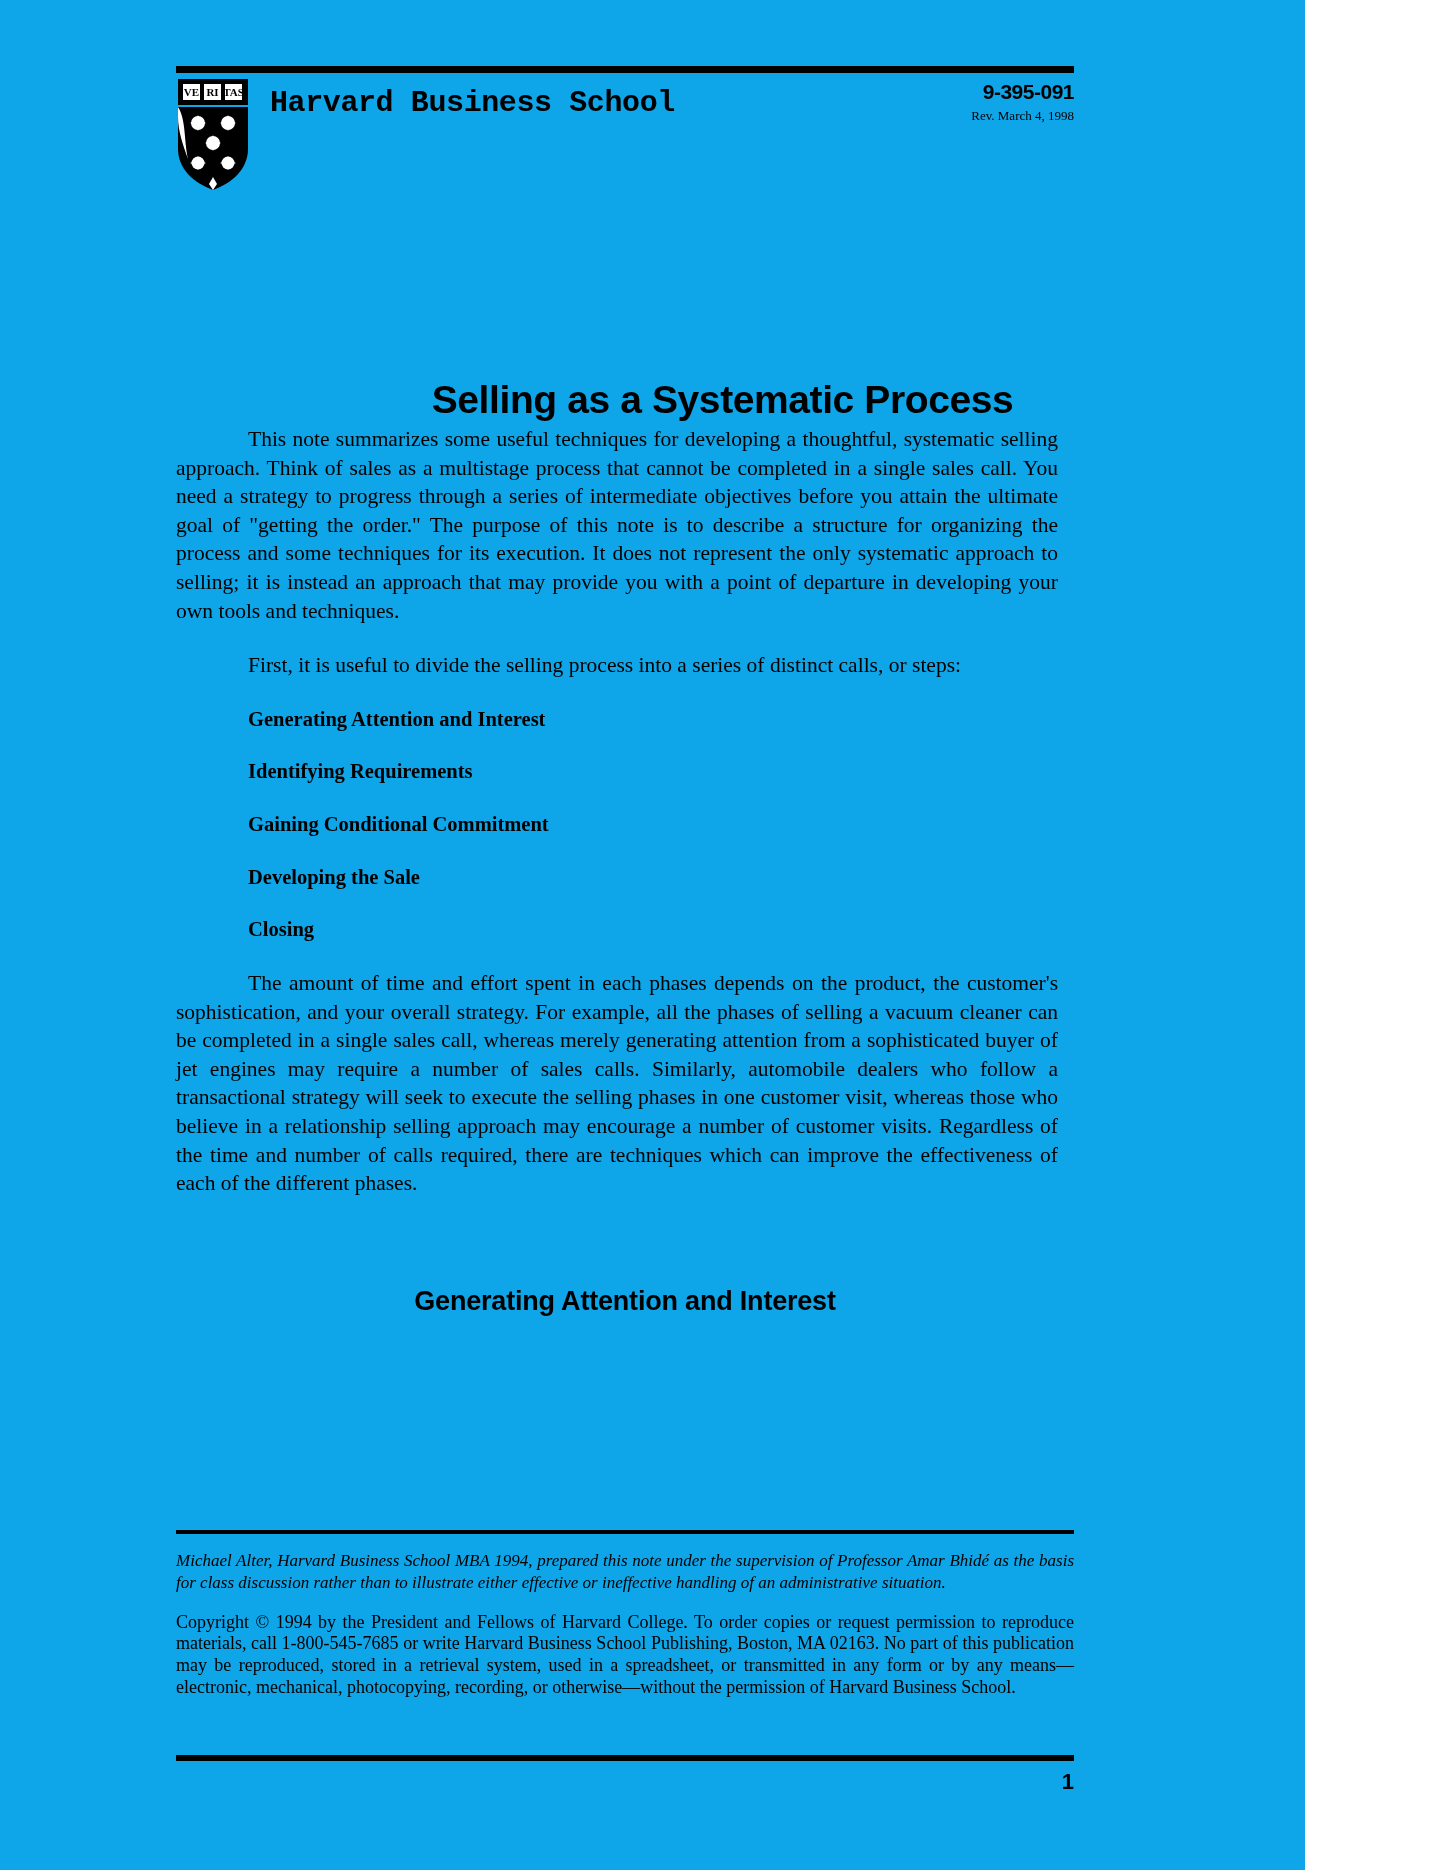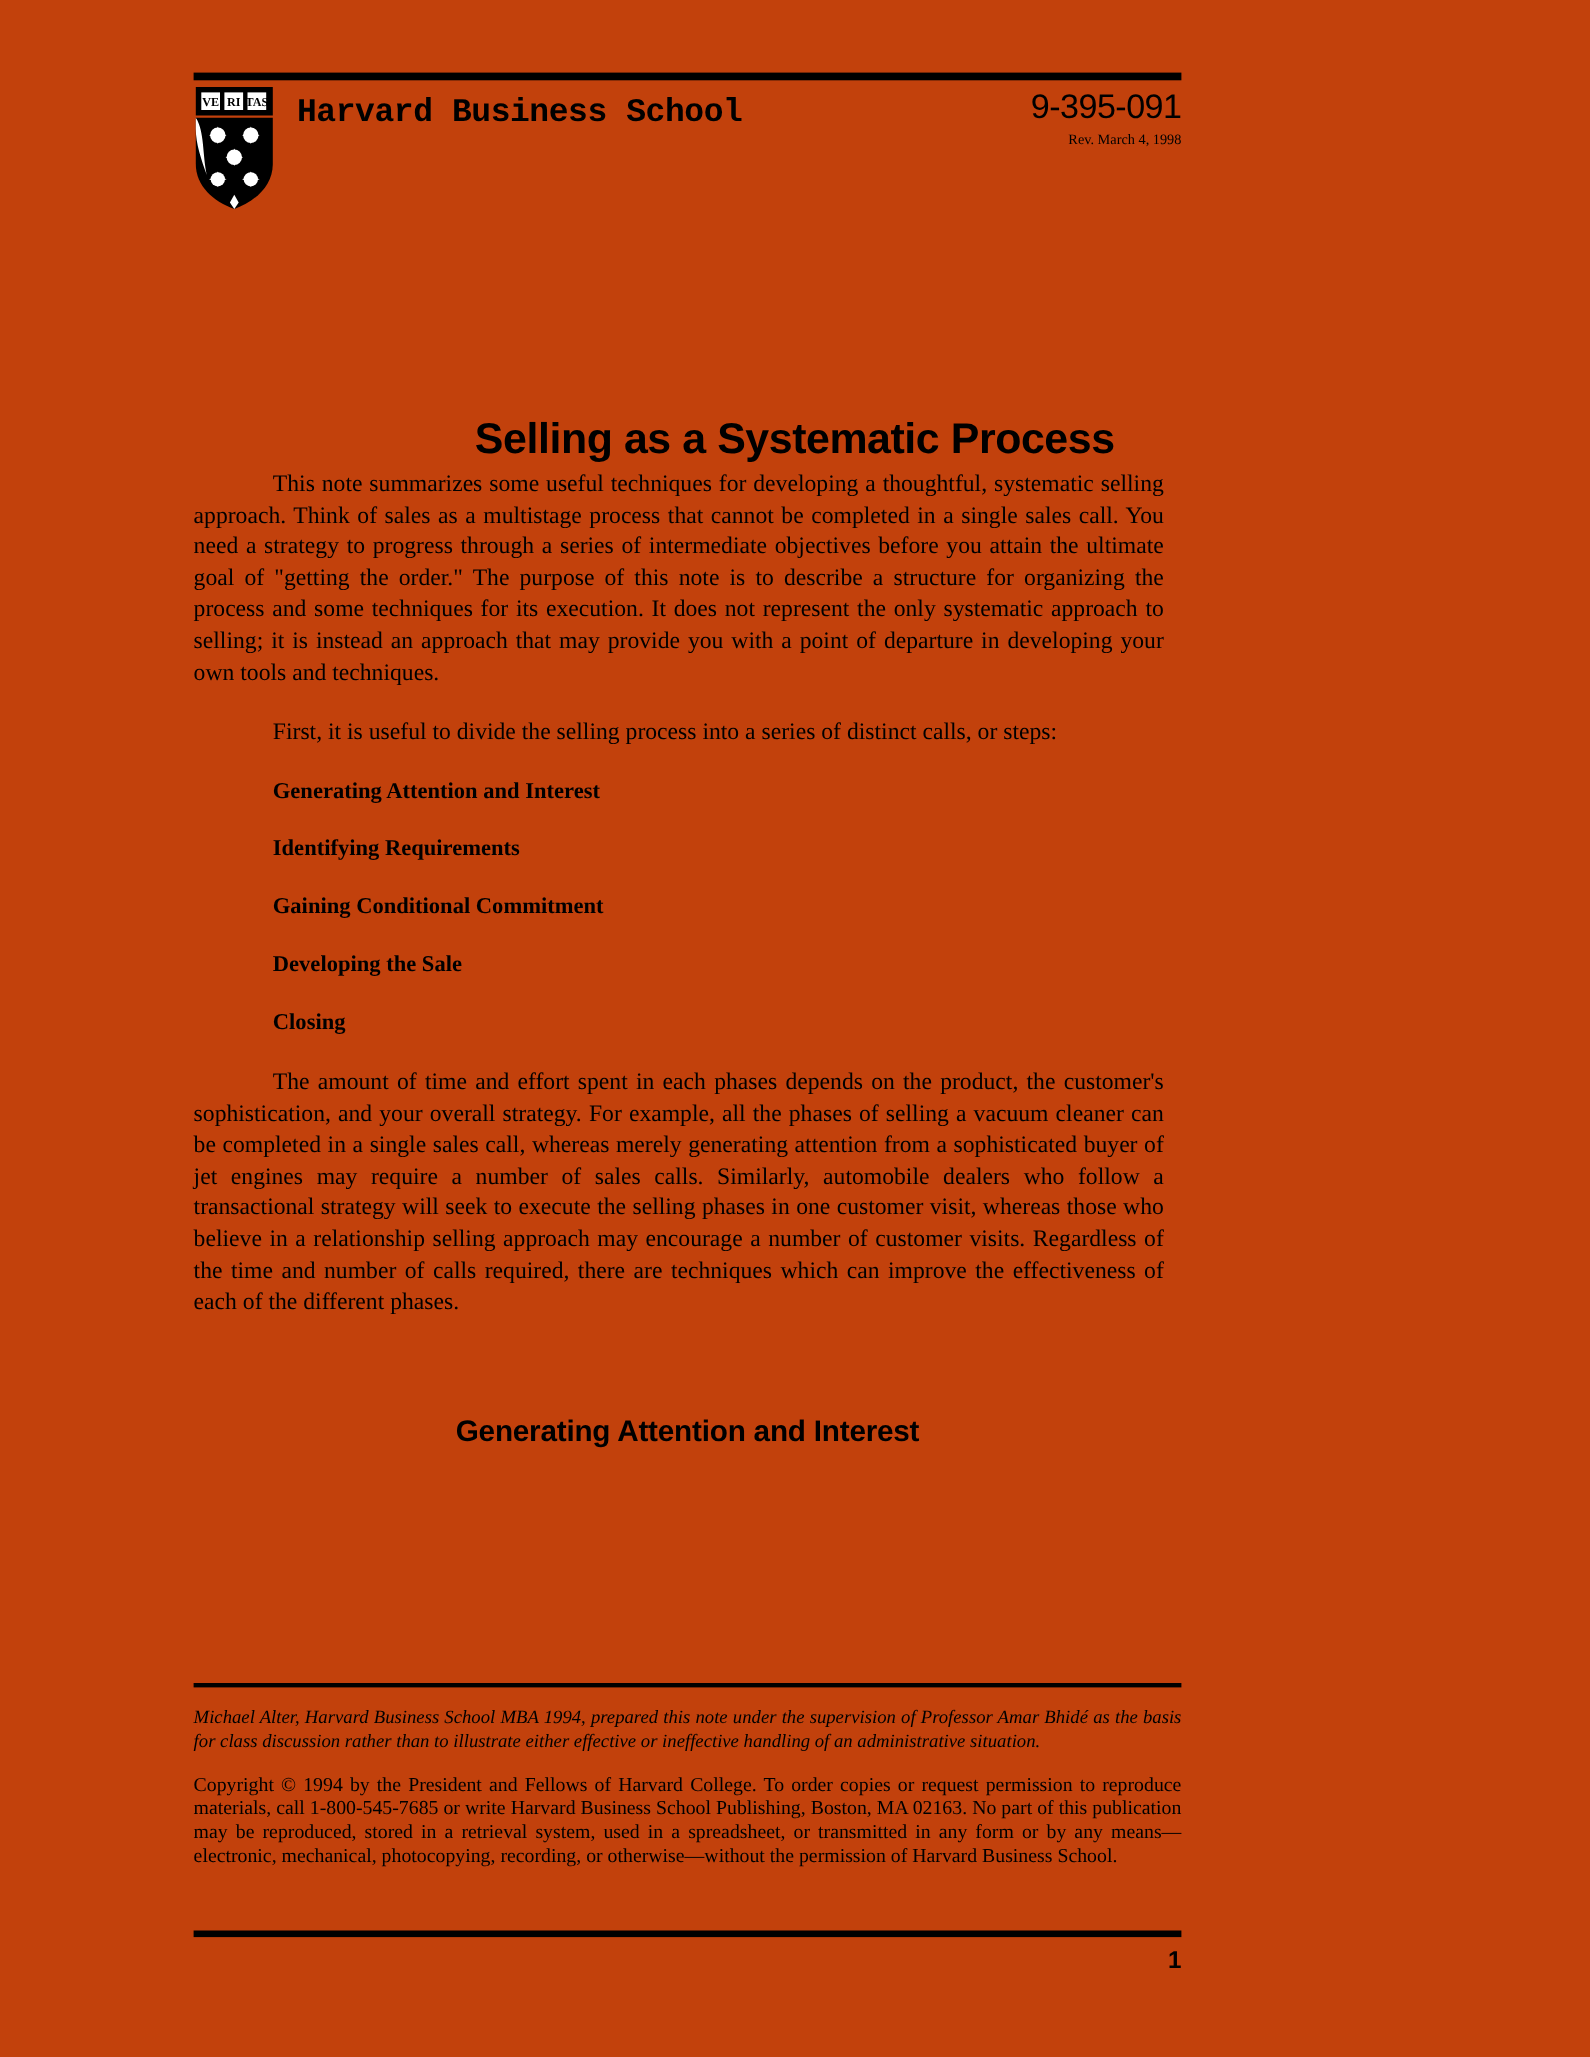--- a/index.html
+++ b/index.html
@@ -6,23 +6,23 @@
     margin: 0;
     padding: 0;
     background: #ffffff;
   }
   body {
     font-family: "Liberation Serif", serif;
     color: #000000;
   }
   .page {
     position: relative;
-    width: 1445px;
+    width: 1305px;
     height: 1870px;
-    background: #c2410c;
+    background: #0ea5e9;
     box-sizing: border-box;
     overflow: hidden;
   }
 
   
   .header {
     position: absolute;
     left: 176px;
     top: 66px;
     width: 898px;
@@ -55,22 +55,22 @@
     line-height: 1;
     padding-top: 9px;
     white-space: nowrap;
   }
   .header-right {
     text-align: right;
     padding-top: 2px;
   }
   .doc-number {
     font-family: "Liberation Sans", sans-serif;
-    font-weight: normal;
-    font-size: 31px;
+    font-weight: bold;
+    font-size: 21px;
     letter-spacing: -0.5px;
     line-height: 1.05;
     white-space: nowrap;
     text-align: right;
   }
   .doc-rev {
     font-family: "Liberation Serif", serif;
     font-size: 13px;
     margin-top: 5px;
     white-space: nowrap;

